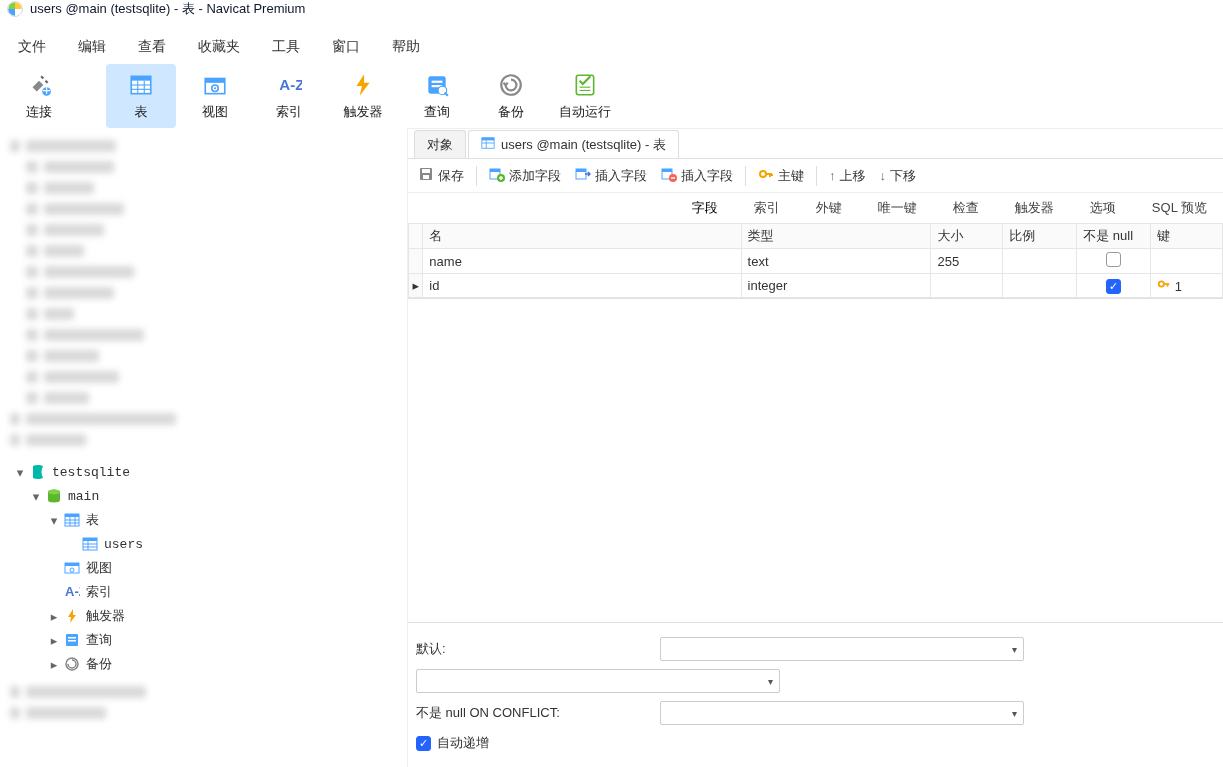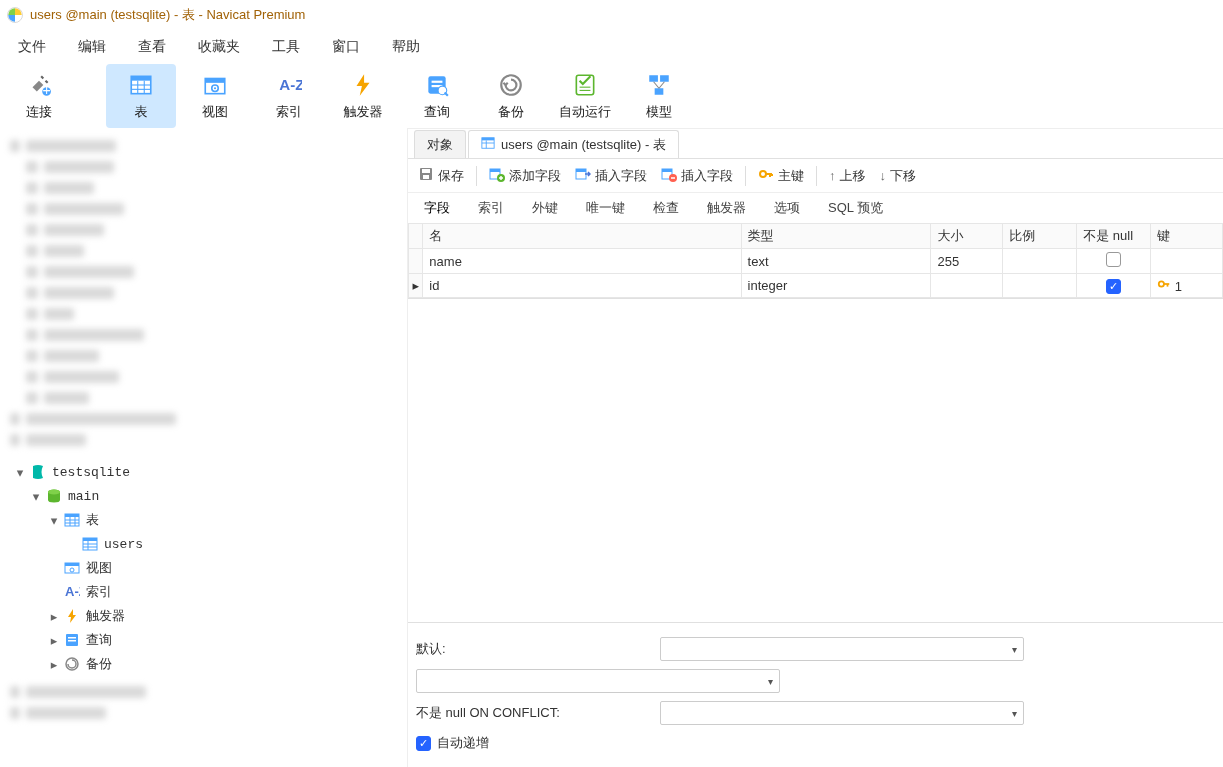--- a/index.html
+++ b/index.html
@@ -1,19 +1,19 @@
 <!DOCTYPE html>
 <html><head>
 <meta charset="utf-8">
 <style>
 * { margin:0; padding:0; box-sizing:border-box; font-family:"Microsoft YaHei","Segoe UI",sans-serif; font-size:13px; }
 body { width:1223px; height:767px; background:#fff; overflow:hidden; color:#333; }
 
 
-.titlebar { height:30px; display:flex; align-items:center; padding:0 6px; gap:6px; color:#a16207; }
+.titlebar { height:30px; display:flex; align-items:flex-start; padding:0 6px; gap:6px; color:#0f172a; }
 .titlebar .app-icon svg { width:18px; height:18px; display:block; }
 
 
 .menubar { height:34px; display:flex; align-items:center; padding:0 4px; gap:4px; }
 .menubar .mitem { padding:6px 14px; cursor:pointer; font-size:14px; }
 
 
 .maintoolbar { height:64px; display:flex; align-items:stretch; padding:0 4px; gap:4px; }
 .maintoolbar .tbtn { display:flex; flex-direction:column; align-items:center; justify-content:center; width:70px; gap:4px; cursor:pointer; border-radius:4px; }
 .maintoolbar .tbtn.sel { background:#cfe8ff; }
@@ -47,21 +47,21 @@
 .tabs .tab { height:28px; display:flex; align-items:center; gap:6px; padding:0 12px; border:1px solid #ddd; border-bottom:none; border-radius:3px 3px 0 0; background:#f3f3f3; margin-right:2px; cursor:pointer; white-space:nowrap; }
 .tabs .tab.active { background:#fff; }
 
 
 .etoolbar { height:34px; display:flex; align-items:center; padding:0 4px; gap:2px; border-bottom:1px solid #eee; flex-wrap:nowrap; }
 .etoolbar .ebtn { display:flex; align-items:center; gap:4px; padding:4px 6px; cursor:pointer; border-radius:3px; white-space:nowrap; }
 .etoolbar .sep { width:1px; height:20px; background:#ddd; margin:0 4px; }
 .etoolbar .ebtn svg { width:16px; height:16px; }
 
 
-.ftabs { height:30px; display:flex; align-items:center; padding:0 6px; gap:8px; }
+.ftabs { height:30px; display:flex; align-items:center; padding:0 6px; gap:16px;justify-content:flex-end; }
 .ftabs .ftab { padding:6px 10px; cursor:pointer; color:#444; border-radius:3px; }
 .ftabs .ftab.active { font-weight:normal; color:#000; }
 
 
 .grid { flex:0 0 auto; border-bottom:1px solid #e0e0e0; }
 .grid table { width:100%; border-collapse:collapse; table-layout:fixed; }
 .grid th, .grid td { border:1px solid #e6e6e6; padding:3px 6px; text-align:left; height:24px; font-weight:normal; color:#333; overflow:hidden; }
 .grid th { background:#fafafa; }
 .grid col.cname { width:310px; }
 .grid col.ctype { width:185px; }
@@ -200,32 +200,20 @@
   <div class="tbtn">
     <span class="ico">
         <svg viewBox="0 0 24 24">
           <rect x="4" y="3" width="16" height="18" rx="2" fill="#fff" stroke="#5cb62e" stroke-width="1.5"></rect>
           <path d="M7 8 L10 11 L17 4" fill="none" stroke="#5cb62e" stroke-width="2"></path>
           <line x1="7" y1="14" x2="17" y2="14" stroke="#5cb62e"></line>
           <line x1="7" y1="17" x2="17" y2="17" stroke="#5cb62e"></line>
         </svg>
       </span>
     <span class="lbl">自动运行</span>
-  </div>
-  <div class="tbtn">
-    <span class="ico">
-        <svg viewBox="0 0 24 24">
-          <rect x="3" y="3" width="8" height="6" class="blue"></rect>
-          <rect x="13" y="3" width="8" height="6" class="blue"></rect>
-          <rect x="8" y="15" width="8" height="6" class="blue"></rect>
-          <line x1="7" y1="9" x2="12" y2="15" stroke="#888"></line>
-          <line x1="17" y1="9" x2="12" y2="15" stroke="#888"></line>
-        </svg>
-      </span>
-    <span class="lbl">模型</span>
   </div>
 </div>
 
 <div class="body">
 
   <div class="nav">
     <div class="nav-blur">
       <div class="row">
           <span class="bar" style="width:10px"></span>
           <span class="bar" style="width:90px"></span>

